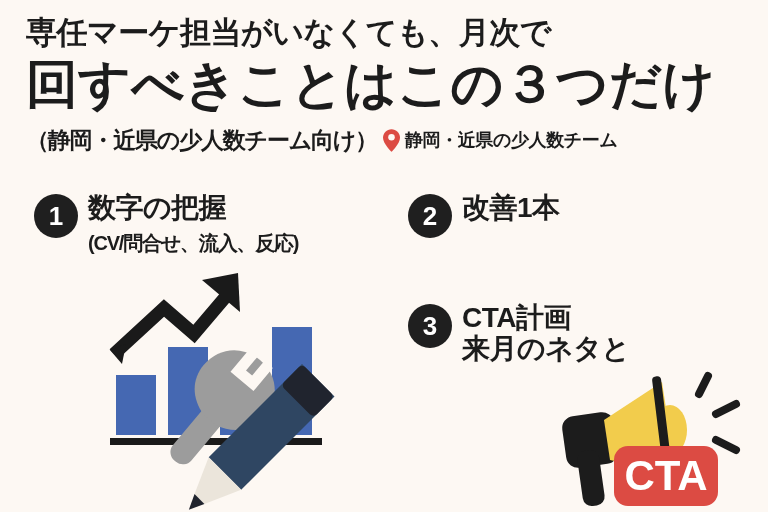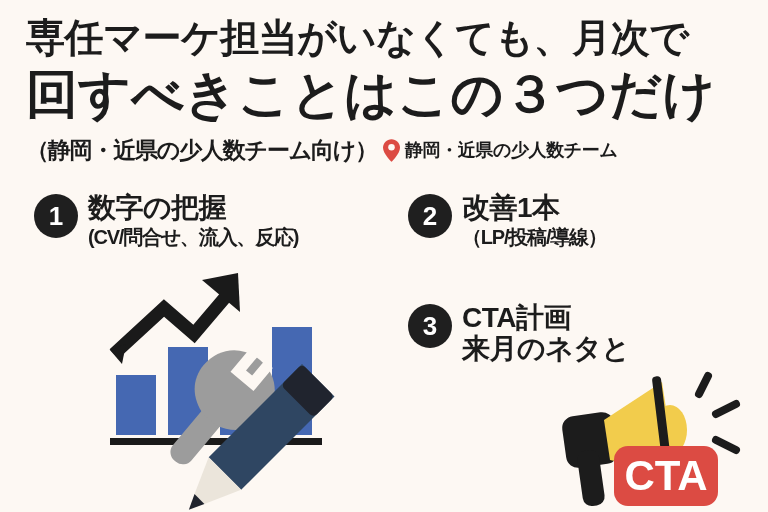--- a/index.html
+++ b/index.html
@@ -23,21 +23,21 @@
   }
 
   
   .header {
     position: absolute;
     left: 26px;
     top: 14px;
     width: 720px;
   }
   .headline {
-    font-size: 39px;
+    font-size: 31px;
     font-weight: bold;
     letter-spacing: -0.5px;
     line-height: 1.24;
     color: #1C1C1C;
     white-space: nowrap;
   }
   .headline.line2 {
     font-size: 52px;
     letter-spacing: 0px;
   }
@@ -107,21 +107,21 @@
     font-weight: bold;
     line-height: 1.12;
     color: #1C1C1C;
     letter-spacing: -0.5px;
   }
   .item-sub {
     font-size: 20px;
     font-weight: bold;
     color: #1C1C1C;
     letter-spacing: -1.2px;
-    margin-top: 1px;
+    margin-top: 7px;
   }
 
   
   .illus { position: absolute; }
   #chart-illus { left: 110px; top: 272px; width: 300px; height: 230px; }
   #cta-illus   { left: 530px; top: 368px; width: 238px; height: 144px; }
 
   svg { display: block; overflow: visible; }
 </style>
 </head>
@@ -151,21 +151,20 @@
     <div class="item-text">
       <div class="item-title">数字の把握</div>
       <div class="item-sub">(CV/問合せ、流入、反応)</div>
     </div>
   </div>
 
   <div class="item" id="item-2">
     <div class="num-badge">2</div>
     <div class="item-text">
       <div class="item-title">改善1本</div>
-      <div class="item-sub">（LP/投稿/導線）</div>
     </div>
   </div>
 
   <div class="item" id="item-3">
     <div class="num-badge">3</div>
     <div class="item-text">
       <div class="item-title">CTA計画</div>
       <div class="item-title">来月のネタと</div>
     </div>
   </div>

